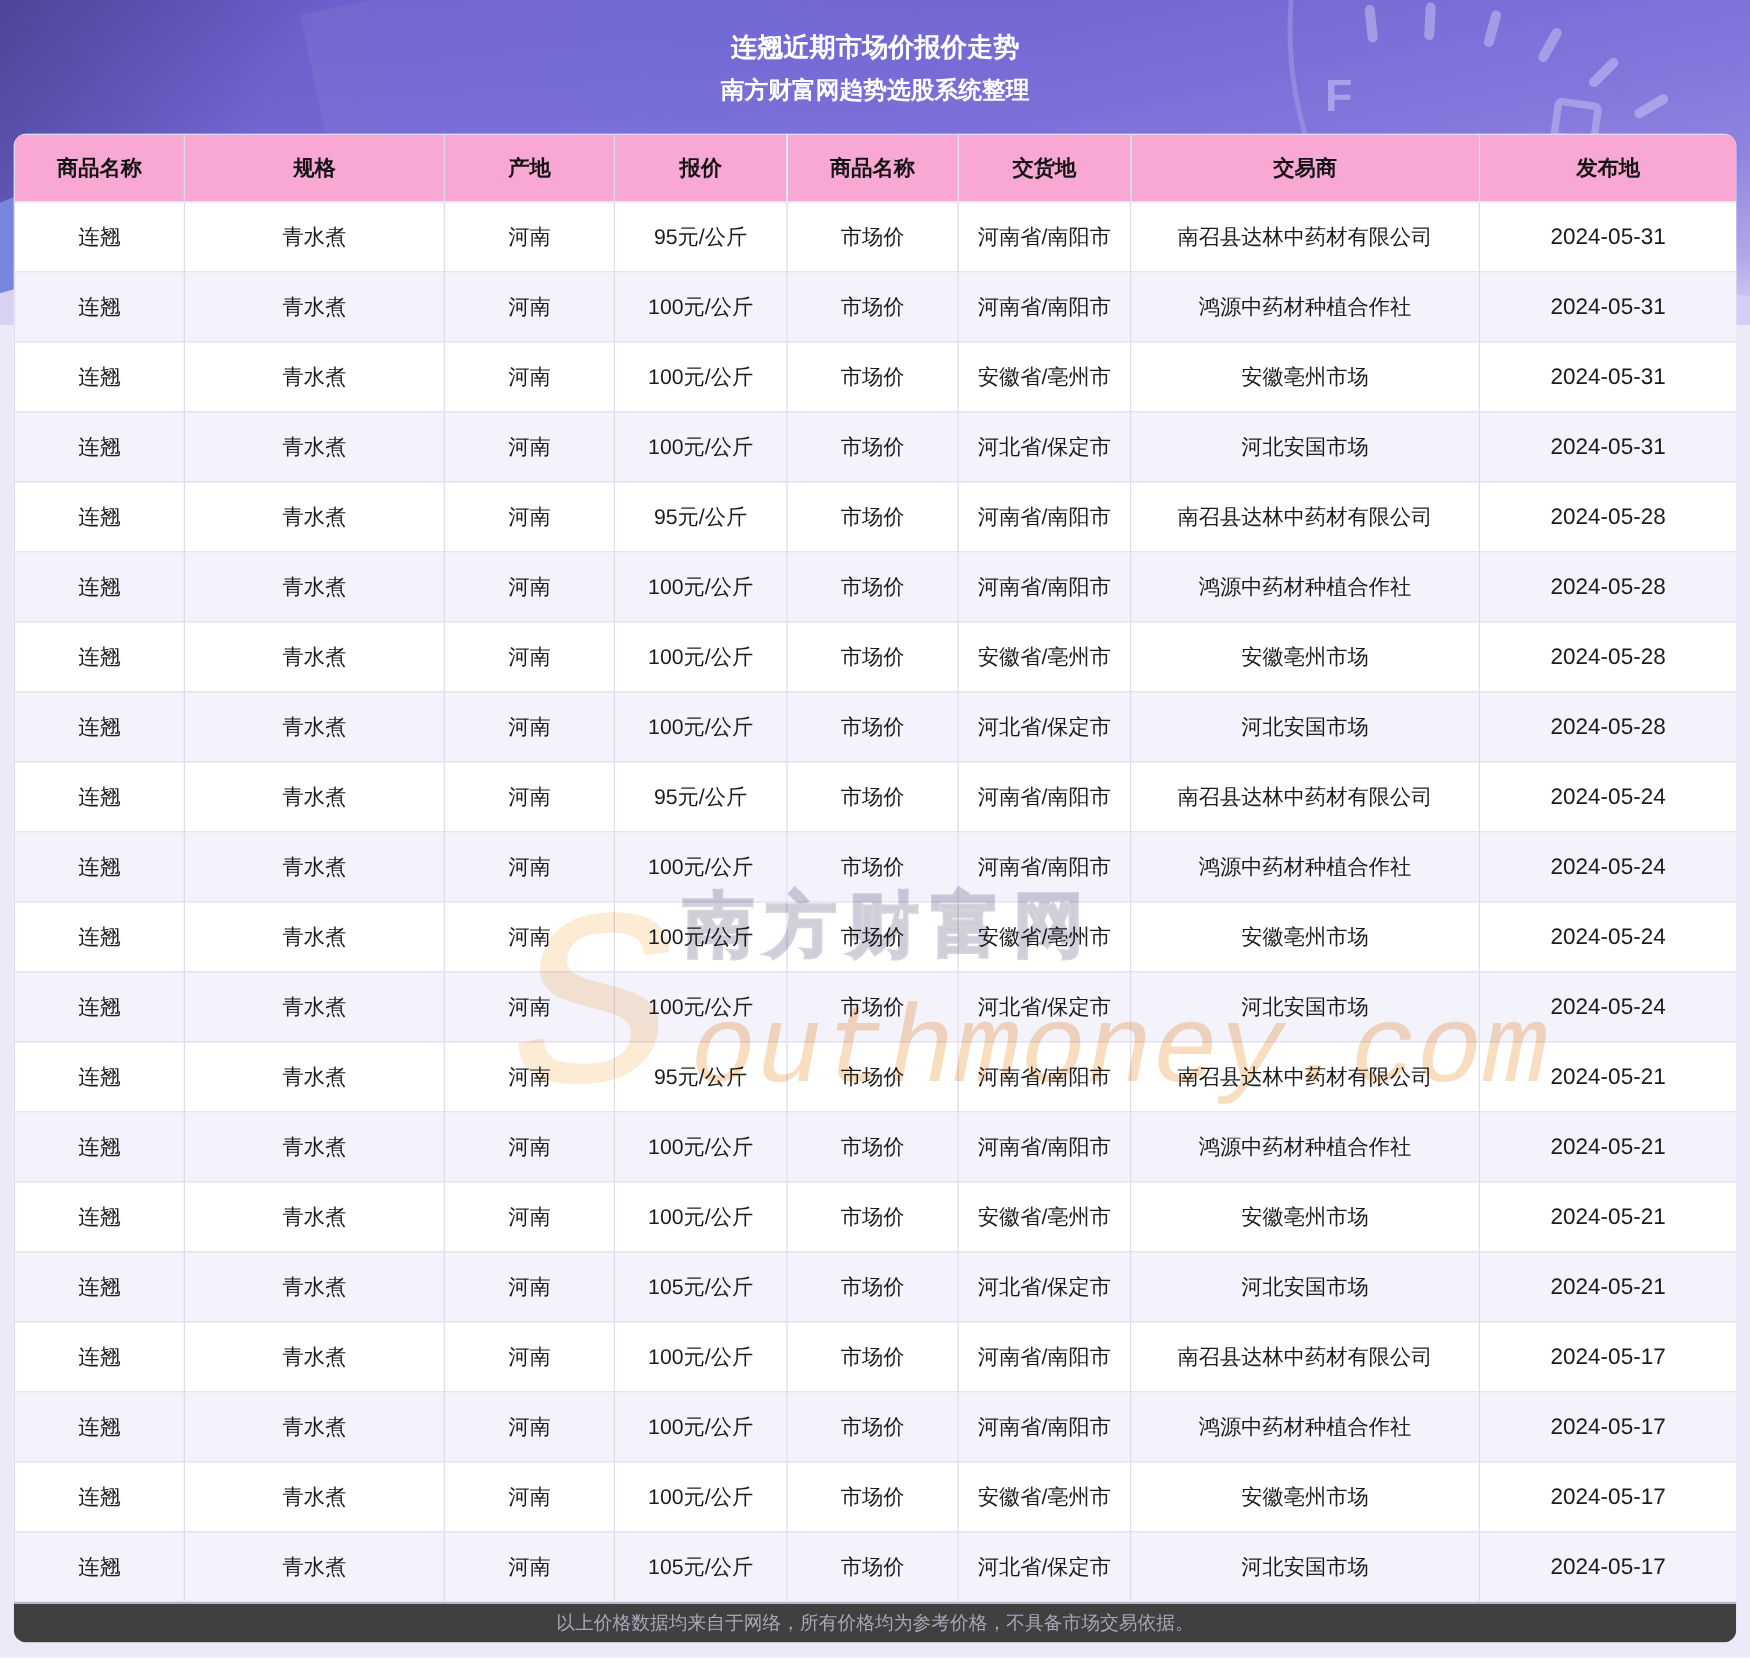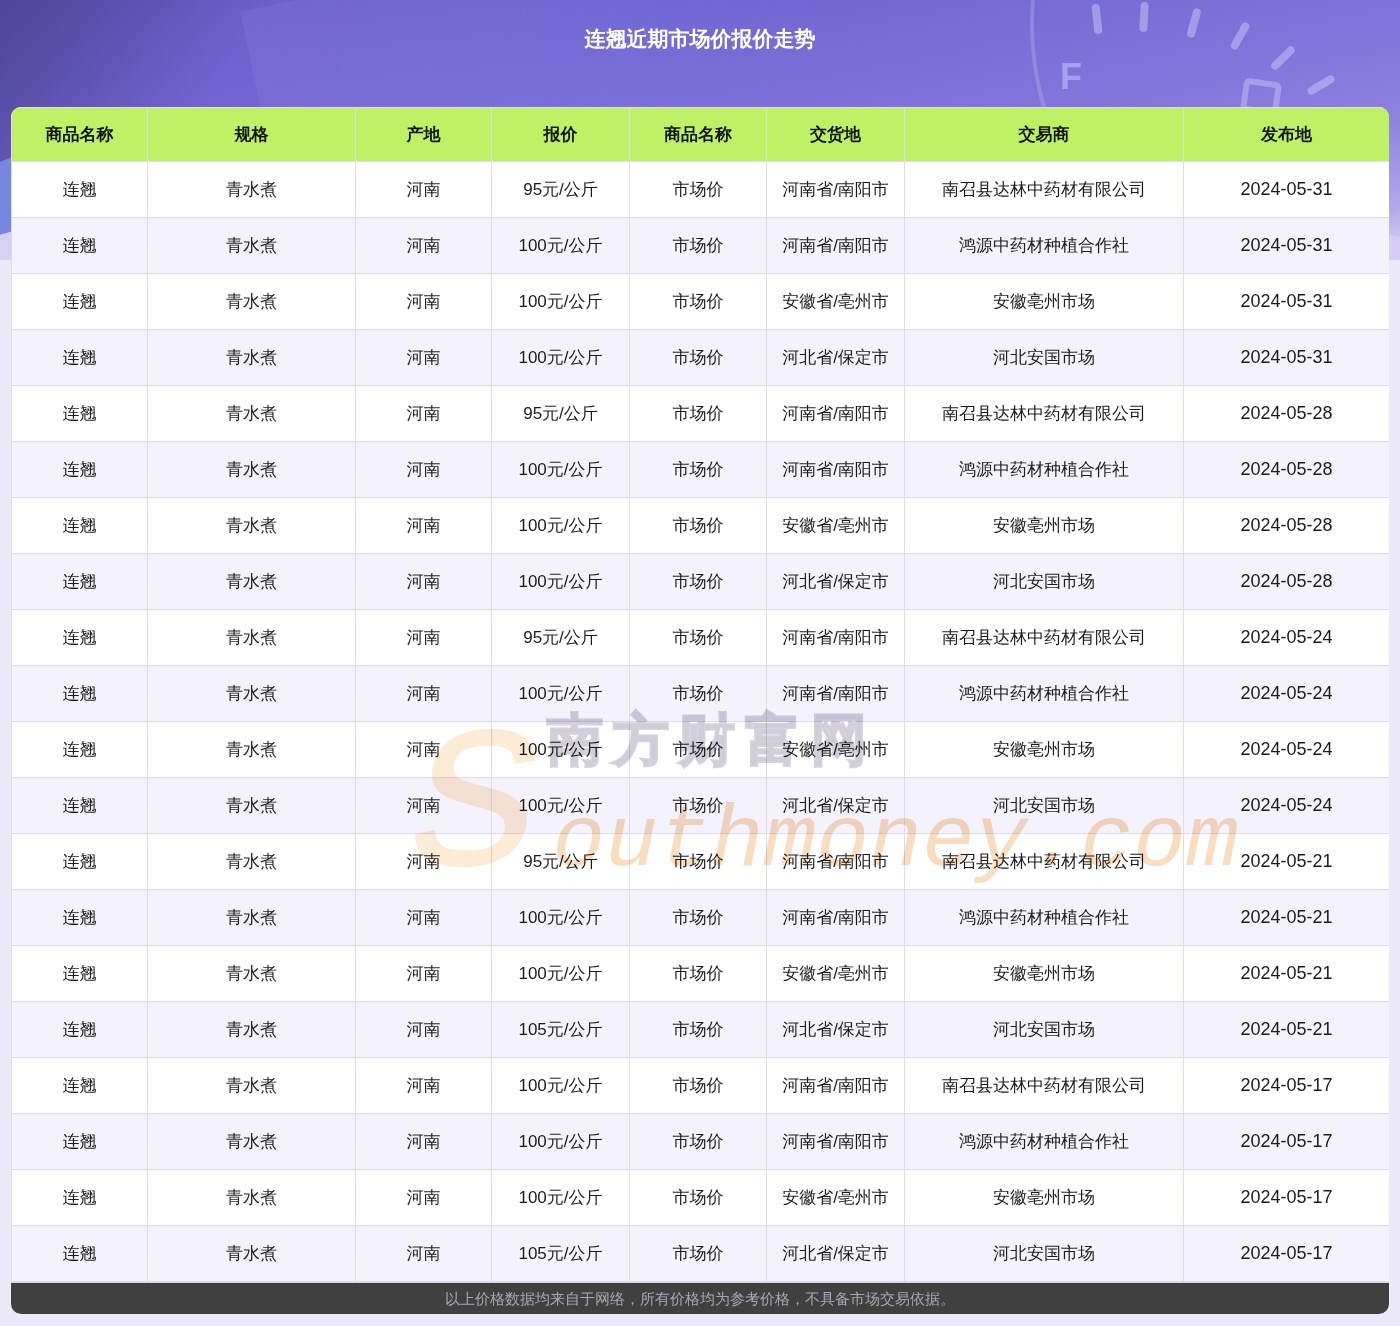--- a/index.html
+++ b/index.html
@@ -45,21 +45,21 @@
   .hero-title{font-size:21px;font-weight:700;color:#ffffff;line-height:1.1;}
   .hero-subtitle{font-size:19px;font-weight:700;color:#ffffff;line-height:1.1;margin-top:13px;}
   
   .card{
     position:relative;z-index:2;margin:0 11px;width:1378px;box-sizing:border-box;
     background:#ffffff;border-radius:10px;overflow:hidden;
   }
   table{width:100%;border-collapse:collapse;table-layout:fixed;}
   th,td{border:1px solid #dedaf0;text-align:center;vertical-align:middle;padding:0 4px;
     font-family:"Liberation Sans","DejaVu Sans",sans-serif;overflow:hidden;}
-  th{height:53px;background:#bef264;font-size:17px;font-weight:700;color:#141414;}
+  th{height:53px;background:#f9a8d4;font-size:17px;font-weight:700;color:#141414;}
   td{height:55px;font-size:17px;font-weight:400;color:#1b1b1b;}
   td:last-child{font-size:18px;}
   tbody tr:nth-child(even) td{background:#f4f2fb;}
   tbody tr:nth-child(odd) td{background:#ffffff;}
   .footnote{height:31px;line-height:31px;text-align:center;font-size:15px;color:#a9a6b6;
     background:#404040;border-top:1px solid #dedaf0;}
   
   .watermark{position:absolute;left:372px;top:530px;width:740px;height:360px;
     pointer-events:none;z-index:5;mix-blend-mode:multiply;}
   .wm-en{position:absolute;left:18px;top:48px;display:block;line-height:1;
@@ -86,20 +86,21 @@
   <div class="tick t4"></div>
   <div class="tick t5"></div>
   <div class="tick t6"></div>
   <div class="tick t7"></div>
   <div class="bg-letter-f">F</div>
   <div class="bg-pump-icon"></div>
 </div>
 
 <div class="hero">
   <div class="hero-title">连翘近期市场价报价走势</div>
+  <div class="hero-subtitle">南方财富网趋势选股系统整理</div>
 </div>
 
 <div class="card">
   <table>
     <colgroup>
       <col style="width:136px">
         <col style="width:208px">
         <col style="width:136px">
         <col style="width:138px">
       <col style="width:137px">

